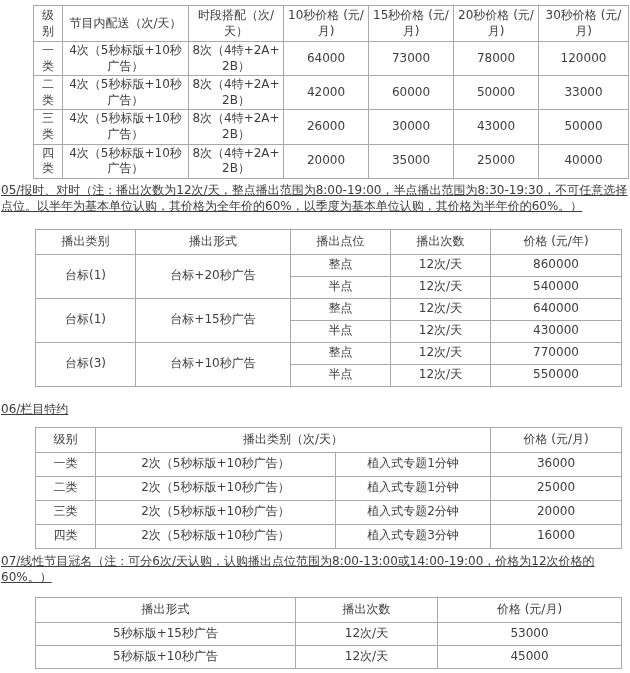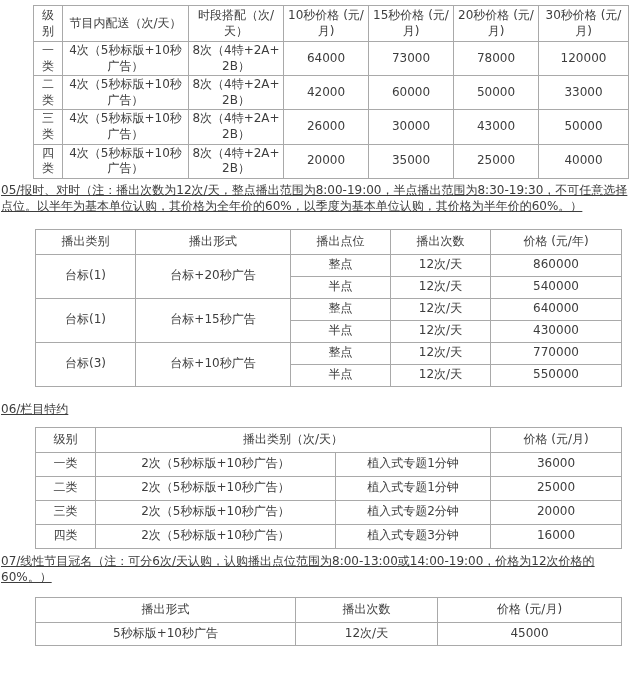--- a/index.html
+++ b/index.html
@@ -217,18 +217,23 @@
       <col style="width:142px">
       <col style="width:184px">
   </colgroup>
   <tbody>
       <tr>
     <th>播出形式</th>
     <th>播出次数</th>
     <th>价格 (元/月)</th>
   </tr>
   <tr>
+    <td>5秒标版+15秒广告</td>
+    <td>12次/天</td>
+    <td>53000</td>
+  </tr>
+  <tr>
     <td>5秒标版+10秒广告</td>
     <td>12次/天</td>
     <td>45000</td>
   </tr>
 </tbody>
   </table>
 
 </body></html>

